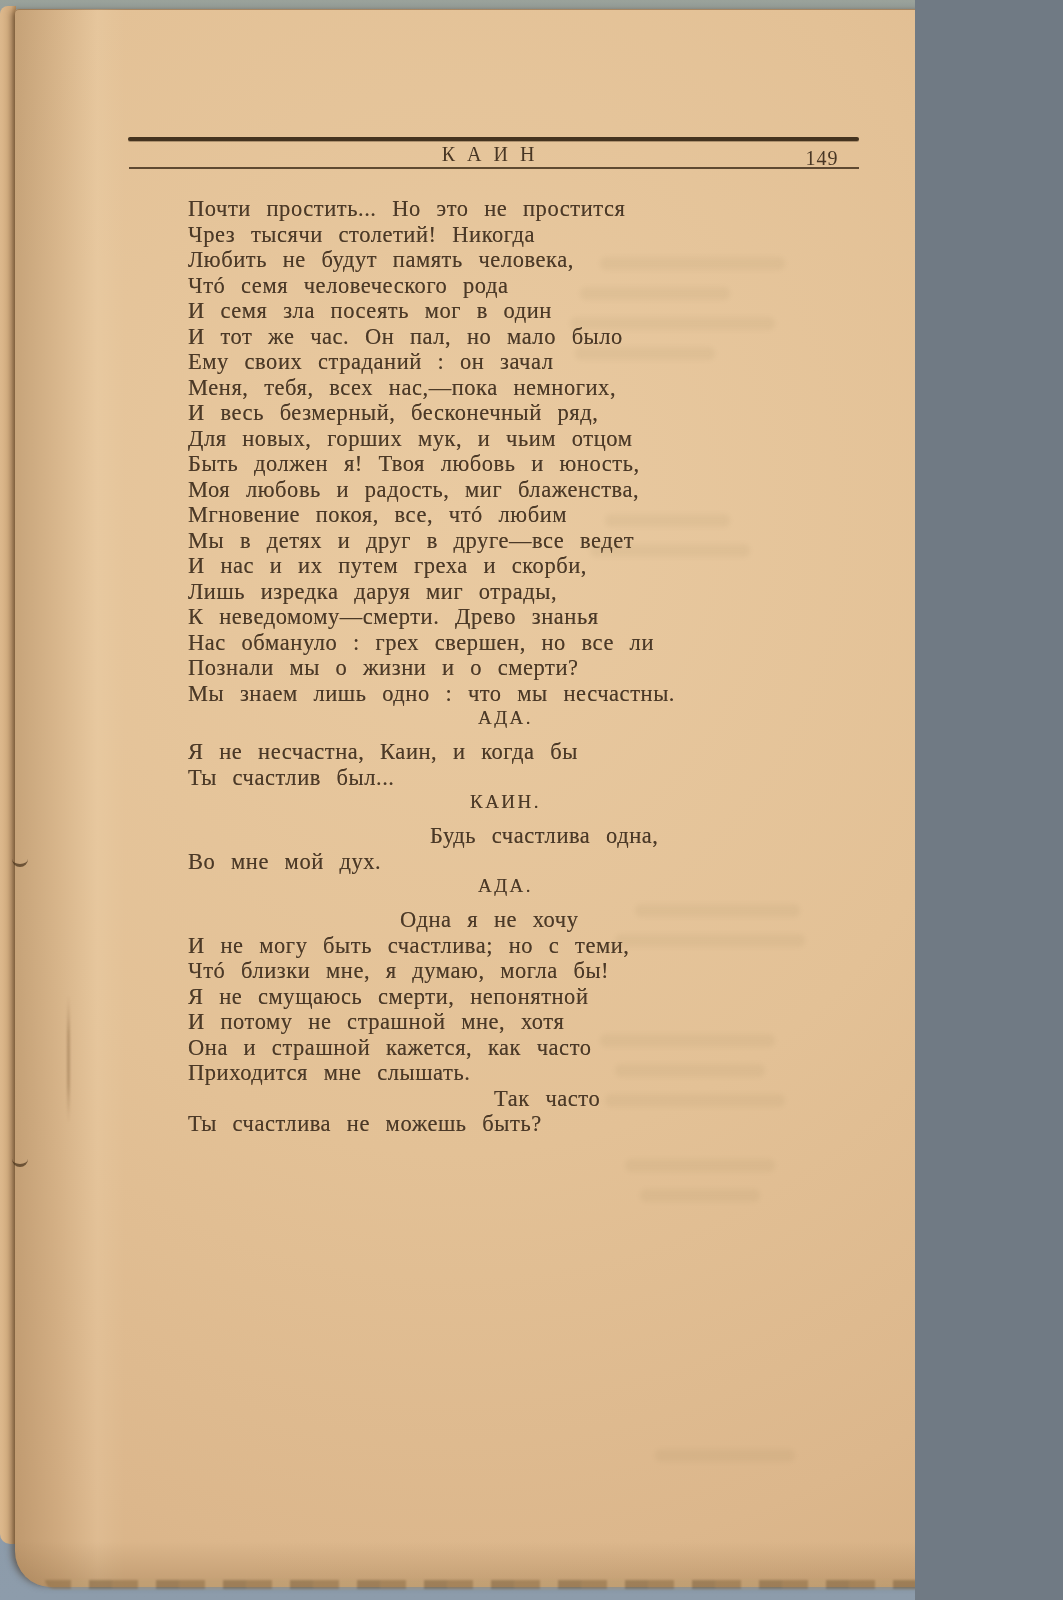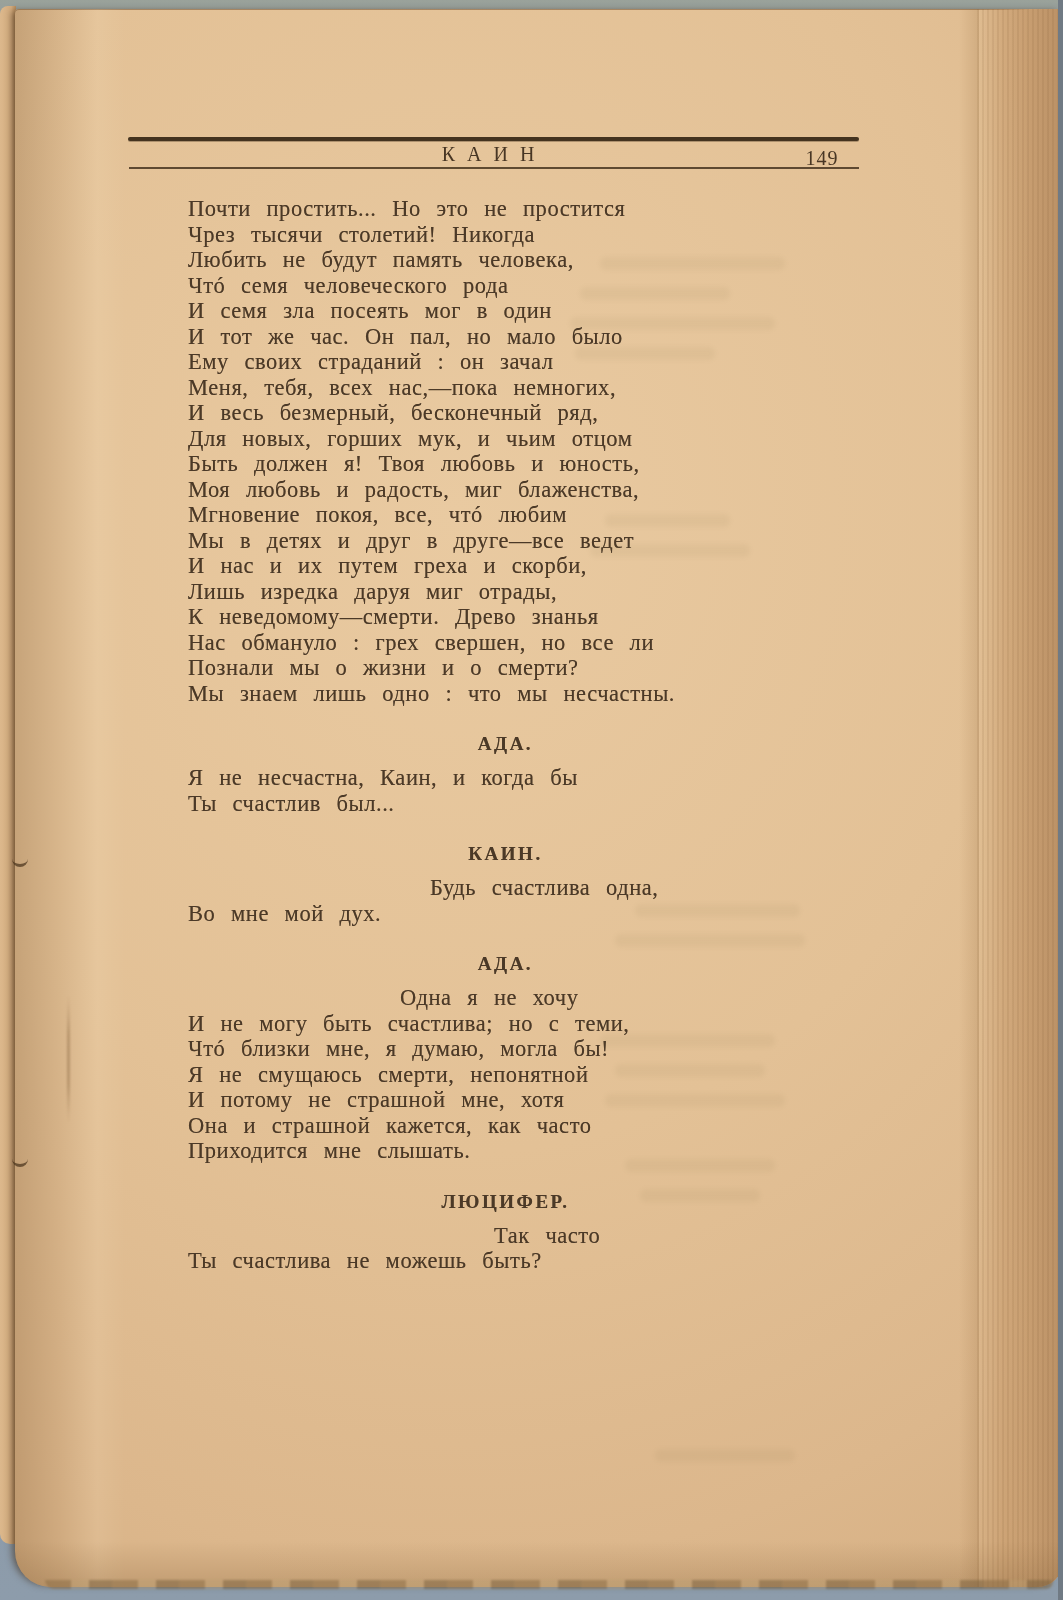--- a/index.html
+++ b/index.html
@@ -1,17 +1,17 @@
 <!DOCTYPE html>
 <html><head>
 <meta charset="utf-8">
 <style>
   html,body{margin:0;padding:0;background:#707a84;}
   .scene{
-    position:relative;width:1058px;height:1600px;overflow:hidden;
+    position:relative;width:915px;height:1600px;overflow:hidden;
     background:linear-gradient(180deg,#9aa29a 0%,#919aa0 2%,#8a96a2 55%,#8d9cab 100%);
     font-family:"Liberation Serif","DejaVu Serif",serif;
   }
   
   .under-page{
     position:absolute;left:0;top:6px;width:16px;height:1538px;
     background:linear-gradient(90deg,#dcb88c 0%,#d3ac7f 70%,#b68c5e 100%);
     border-radius:8px 0 0 10px;
   }
   
@@ -57,22 +57,22 @@
   .running-title{position:absolute;left:114px;top:134px;width:730px;text-align:center;
     font-size:20px;letter-spacing:12px;color:#483624;}
   .page-number{position:absolute;left:781px;top:138px;width:52px;text-align:center;
     font-size:20px;letter-spacing:1px;color:#483624;}
 
   
   .text-body{position:absolute;left:173px;top:187px;width:540px;color:#4b3927;
     font-size:22.5px;line-height:25.5px;word-spacing:9.5px;letter-spacing:.55px;
     text-shadow:0 0 .6px rgba(75,57,39,.55);}
   .verse-line{white-space:nowrap;}
-  .speaker{margin-top:26px;margin-bottom:9px;padding-left:95px;text-align:center;
-    font-size:19px;letter-spacing:2.5px;line-height:24px;word-spacing:2px;font-weight:bold;}
+  .speaker{margin-bottom:9px;padding-left:95px;text-align:center;
+    font-size:19px;letter-spacing:2.5px;line-height:24px;word-spacing:2px;}
 
   
   .bleed{position:absolute;height:13px;border-radius:6px;background:#7d6c41;opacity:.07;filter:blur(2.5px);pointer-events:none;}
 </style>
 </head>
 <body>
 
 <div class="scene">
   <div class="under-page"></div>
 
@@ -116,21 +116,20 @@
         <div class="verse-line" style="padding-left: 242px;">Будь счастлива одна,</div>
         <div class="verse-line">Во мне мой дух.</div>
         <div class="speaker">АДА.</div>
         <div class="verse-line" style="padding-left: 212px;">Одна я не хочу</div>
         <div class="verse-line">И не могу быть счастлива; но с теми,</div>
         <div class="verse-line">Чтó близки мне, я думаю, могла бы!</div>
         <div class="verse-line">Я не смущаюсь смерти, непонятной</div>
         <div class="verse-line">И потому не страшной мне, хотя</div>
         <div class="verse-line">Она и страшной кажется, как часто</div>
         <div class="verse-line">Приходится мне слышать.</div>
-        <div class="speaker">ЛЮЦИФЕР.</div>
         <div class="verse-line" style="padding-left: 306px;">Так часто</div>
         <div class="verse-line">Ты счастлива не можешь быть?</div>
       </div>
 
     <div class="bleed" style="left:585px;top:248px;width:185px;"></div>
     <div class="bleed" style="left:565px;top:278px;width:150px;"></div>
     <div class="bleed" style="left:555px;top:308px;width:205px;"></div>
     <div class="bleed" style="left:560px;top:338px;width:140px;"></div>
     <div class="bleed" style="left:590px;top:505px;width:125px;"></div>
     <div class="bleed" style="left:575px;top:535px;width:160px;"></div>

